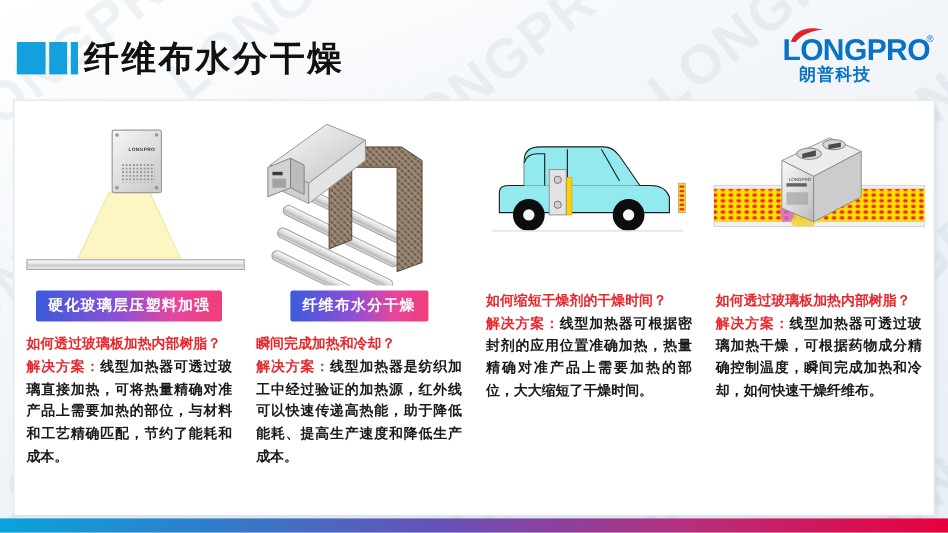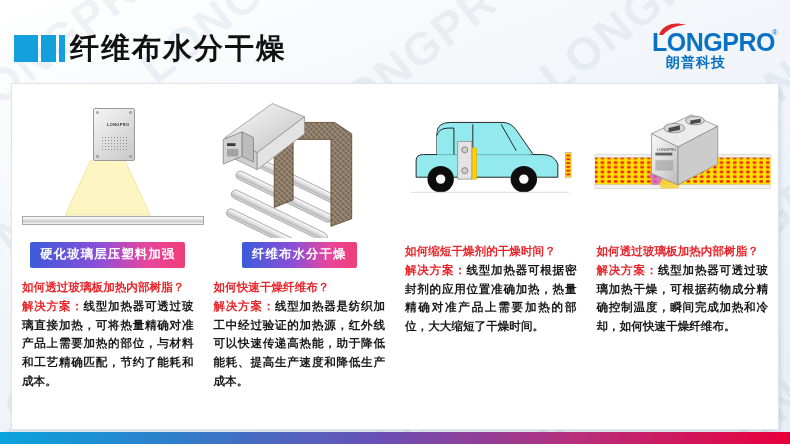--- a/index.html
+++ b/index.html
@@ -281,21 +281,21 @@
             <g fill="#7c7c7c">
               <rect x="18" y="58" width="12" height="8" opacity="0.55"></rect>
             </g>
           </svg>
         </div>
       </div>
       <div class="tag-wrap">
         <div class="tag">纤维布水分干燥</div>
       </div>
       <div class="body-text">
-        <span class="q">如何快速干燥纤维布？</span>
+        <span class="q">瞬间完成加热和冷却？</span>
         <span class="sol-label">解决方案：</span><span>线型加热器是纺织加工中经过验证的加热源，红外线可以快速传递高热能，助于降低能耗、提高生产速度和降低生产成本。</span>
       </div>
     </div>
 
     <div class="panel">
       <div class="figure">
         <div class="ill">
           <svg viewBox="0 0 190 148" style="position:absolute;inset:0;width:100%;height:100%">
 
             <path d="M16,88 L16,70 Q16,64 24,64 L150,64 Q162,64 166,74 L166,88 Z" fill="#92eaee" stroke="#1d1d1d" stroke-width="1"></path>

